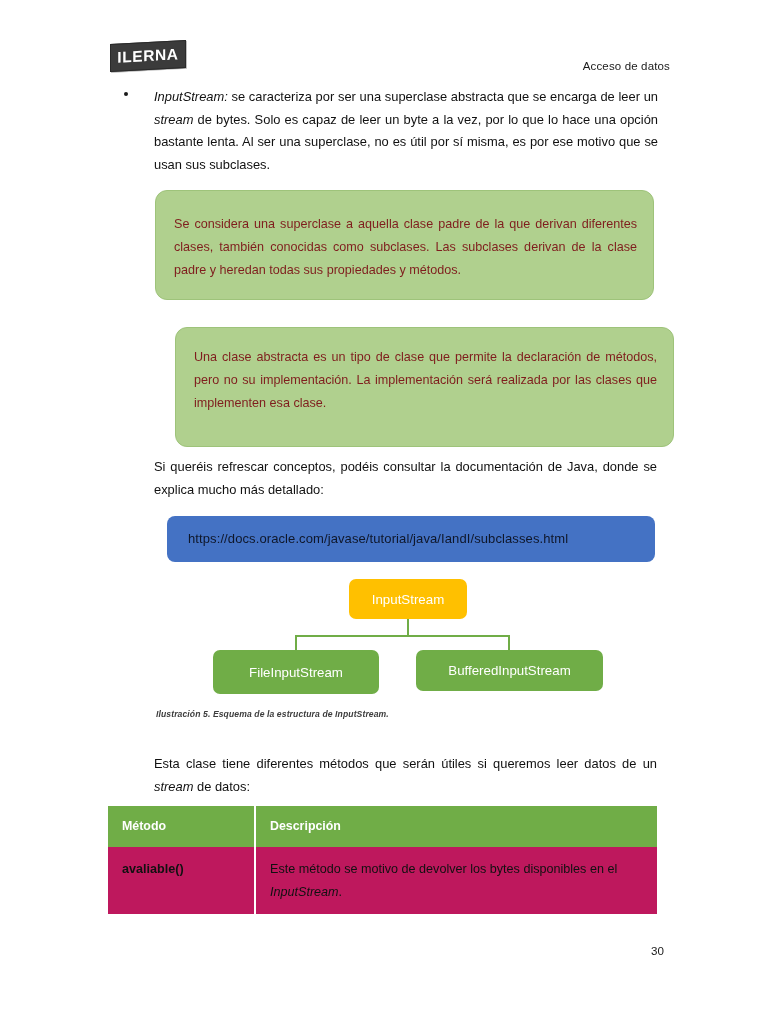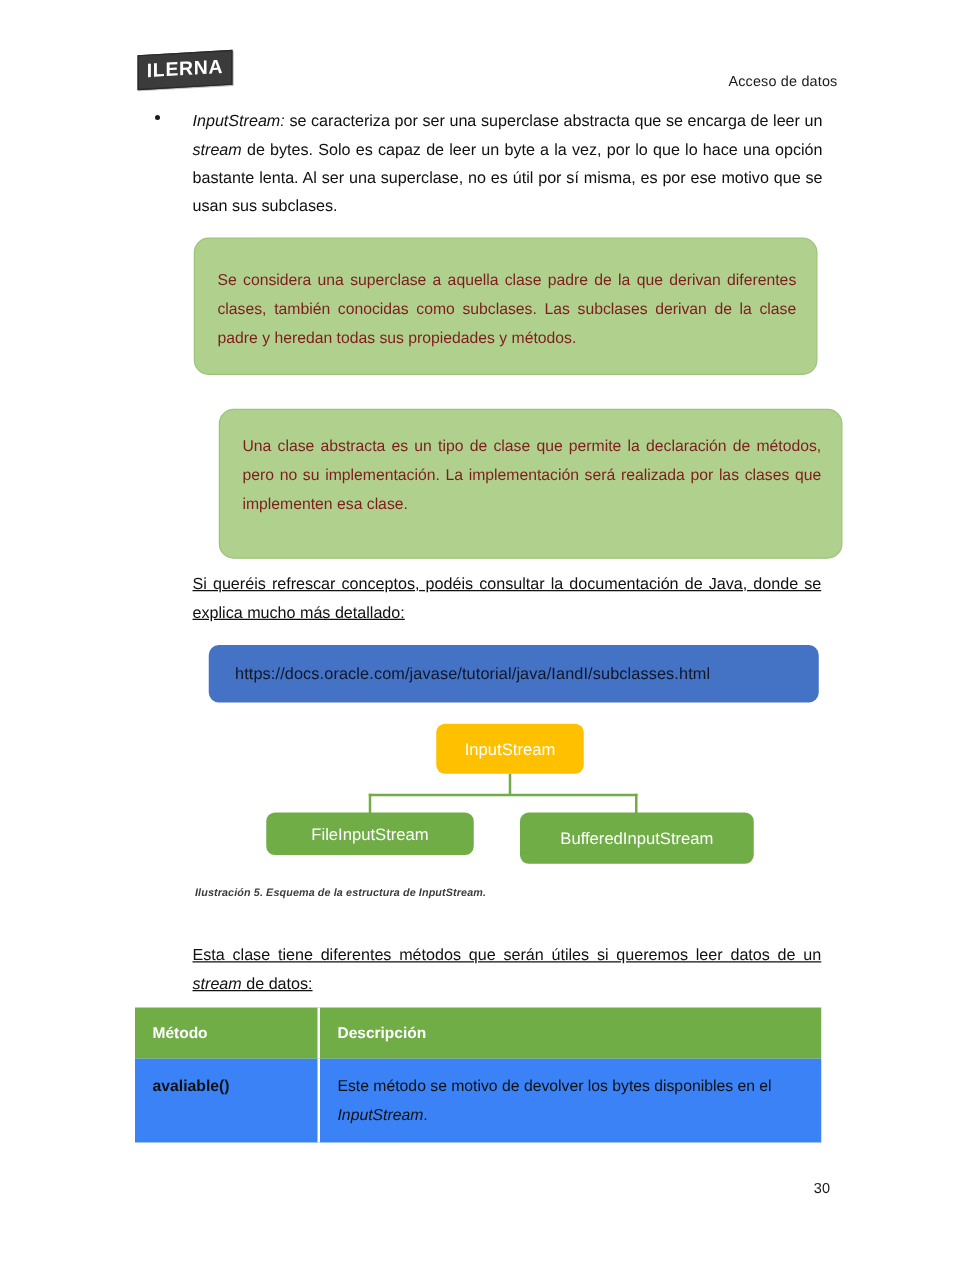--- a/index.html
+++ b/index.html
@@ -109,21 +109,20 @@
 
   
   .para {
     position: absolute;
     left: 154px;
     width: 503px;
     font-size: 12.9px;
     line-height: 23px;
     text-align: justify;
     color: #111111;
-    text-decoration: underline;
   }
   .para-link-intro { top: 455px; }
   .para-methods { top: 752px; }
   .para i { font-style: italic; }
 
   
   .url-banner {
     position: absolute;
     left: 167px;
     top: 516px;
@@ -167,21 +166,21 @@
     left: 149px;
     top: 9px;
     width: 118px;
     height: 40px;
     background: #ffc000;
   }
   .node-left {
     left: 13px;
     top: 80px;
     width: 166px;
-    height: 34px;
+    height: 44px;
     background: #70ad47;
   }
   .node-right {
     left: 216px;
     top: 80px;
     width: 187px;
     height: 41px;
     background: #70ad47;
   }
   .conn {
@@ -215,21 +214,21 @@
   .thead .tcell {
     background: #70ad47;
     color: #ffffff;
     font-size: 12.4px;
     font-weight: 700;
     height: 41px;
     display: flex;
     align-items: center;
   }
   .tbody .tcell {
-    background: #3b82f6;
+    background: #be185d;
     color: #111111;
     font-size: 12.6px;
     min-height: 56px;
   }
   .tcell {
     box-sizing: border-box;
     padding: 11px 14px;
     line-height: 22.5px;
   }
   .tcell-method { width: 148px; border-right: 2px solid #ffffff; }

